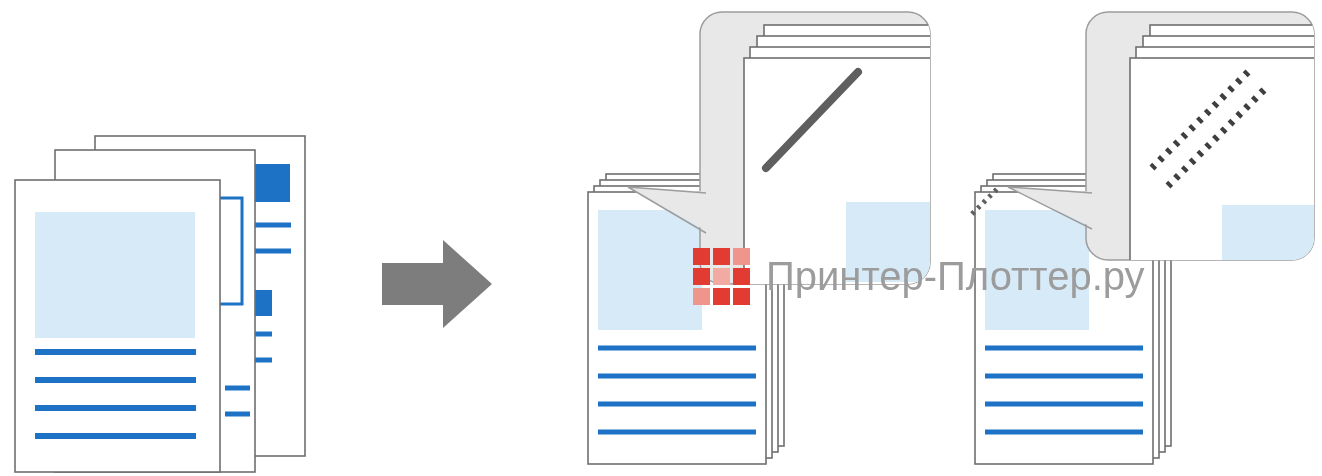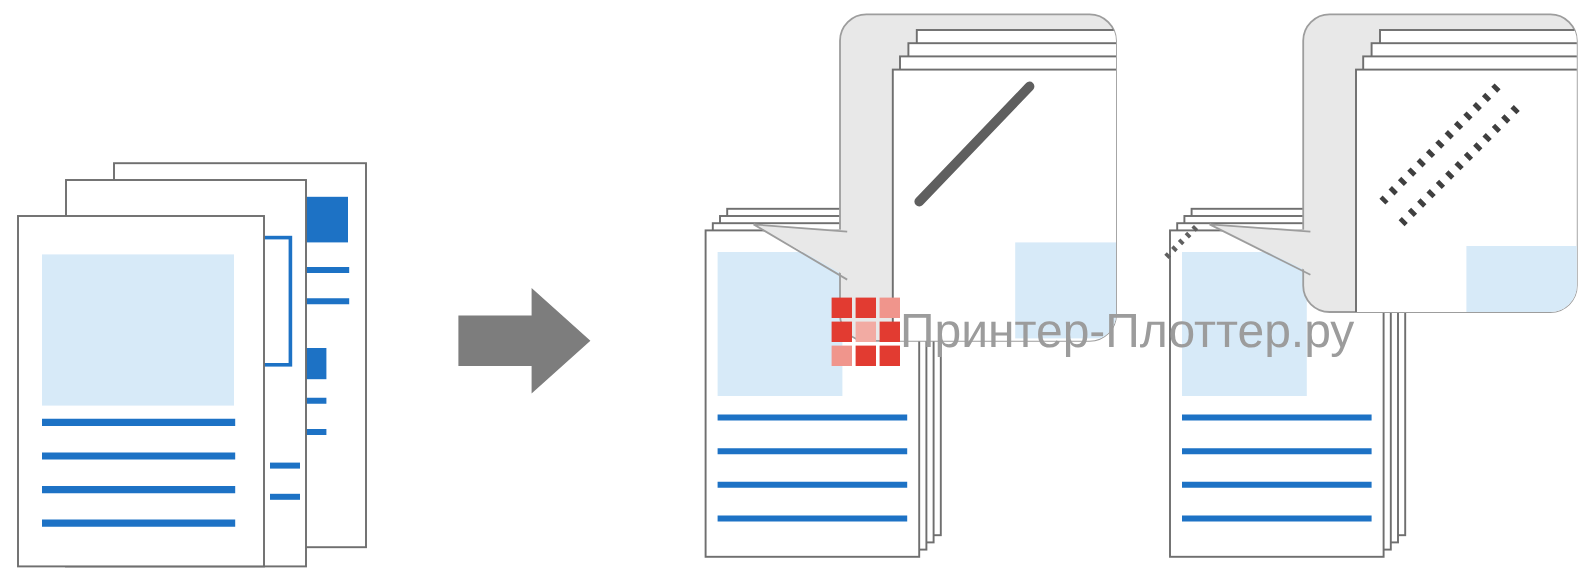--- a/index.html
+++ b/index.html
@@ -16,21 +16,21 @@
   .boutline  { fill: #ffffff; stroke: var(--accent-blue, #1d72c5); stroke-width: 3; }
   .arrow     { fill: var(--arrow-gray, #7d7d7d); }
   .bubble    { fill: var(--bubble-fill, #e8e8e8); stroke: var(--bubble-border, #9d9d9d); stroke-width: 1.5; }
   .bubble-fill-only { fill: var(--bubble-fill, #e8e8e8); }
   .bubble-edge { fill: none; stroke: var(--bubble-border, #9d9d9d); stroke-width: 1.5; }
   .staple    { stroke: var(--staple-gray, #5f5f5f); stroke-width: 8; stroke-linecap: round; }
   .stitch-row   { stroke: var(--stitch-dark, #3f3f3f); stroke-width: 7; stroke-dasharray: 4 7; fill: none; }
   .stitch-small { stroke: var(--staple-gray, #5f5f5f); stroke-width: 5; stroke-dasharray: 3 5; fill: none; }
 
   
-  .watermark { position: absolute; left: 693px; top: 248px; display: flex; align-items: center; }
+  .watermark { position: absolute; left: 693px; top: 248px; display: flex; align-items: center; gap: 16px; }
   .logo-grid { display: grid; grid-template-columns: repeat(3, 17px); grid-auto-rows: 17px; gap: 3px; }
   .logo-cell { width: 17px; height: 17px; }
   .watermark-text { font-size: 40px; line-height: 57px; color: var(--watermark-gray, #9c9c9c); white-space: nowrap; }
 </style>
 </head>
 <body>
 
 <div class="stage">
 
   <svg class="scene-svg" width="1322" height="476" viewBox="0 0 1322 476">

